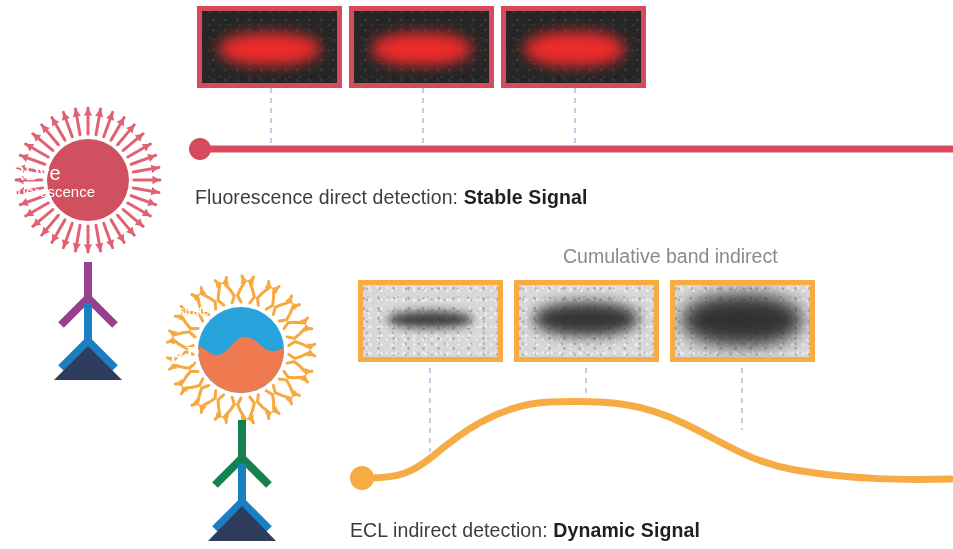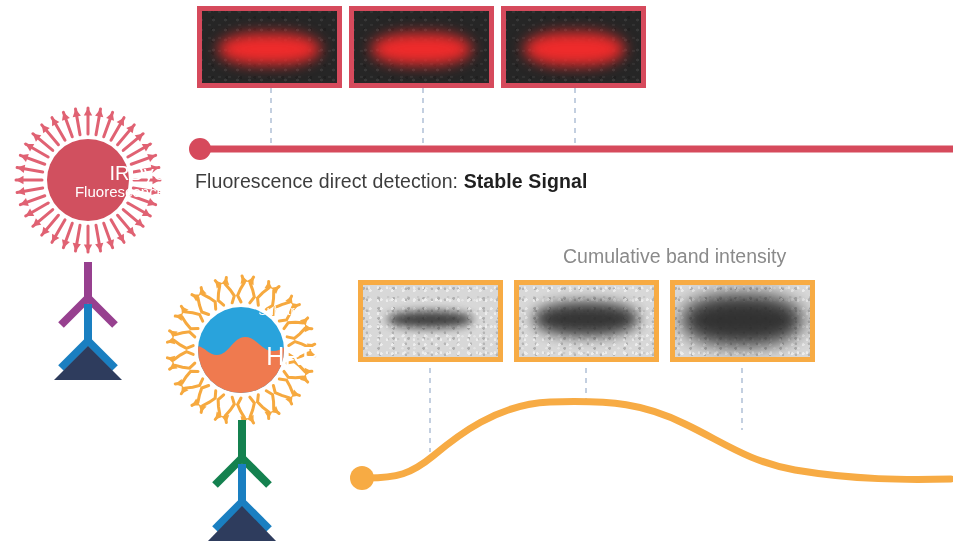--- a/index.html
+++ b/index.html
@@ -73,33 +73,34 @@
     background-size: 12px 10px, 14px 12px, 10px 13px;
   }
 
   
   .caption {
     position: absolute;
     font-size: 19.5px;
     color: #3d3d3d;
     white-space: nowrap;
     letter-spacing: .1px;
+    margin-top: 16px;
   }
   .caption b { font-weight: bold; color: #1f1f1f; }
   .cum-label {
     position: absolute;
     font-size: 19.5px;
     color: #8a8a8a;
     white-space: nowrap;
   }
 
   
   .mol-label {
     position: absolute;
-    text-align: right;
+    text-align: left;
     color: #ffffff;
     line-height: 1.04;
     pointer-events: none;
   }
   .mol-main { font-size: 20px; }
   .mol-sub  { font-size: 15px; }
   .mol-sub2 { font-size: 12.5px; }
   .mol-hrp  { font-size: 25px; }
 
   svg { display: block; overflow: visible; }
@@ -260,29 +261,32 @@
     </div>
   </div>
 
   <div class="tile tile-ecl" style="left:670px;top:280px;width:145px;height:82px;">
     <div class="band-inner">
       <div class="grain"></div>
       <div class="band-dark" style="left:6px;top:9px;width:122px;height:52px;filter:blur(9px);opacity:.95;"></div>
     </div>
   </div>
 
-  <div class="cum-label" style="left:563px;top:245px;">Cumulative band intensity</div>
+  <div class="cum-label" style="left:563px;top:245px;">Cumulative band indirect</div>
 
   <svg class="abs" style="left:345px;top:392px;" width="608" height="110">
     <path fill="none" stroke="#f7ab44" stroke-width="7" stroke-linecap="round" d="M 22 86 C 52 86, 66 82, 88 64 C 112 44, 152 12, 205 10
              C 268 8, 300 12, 340 32 C 378 50, 404 70, 450 78
              C 510 88, 560 88, 606 87"></path>
     <circle cx="17" cy="86" r="12" fill="#f7ab44"></circle>
   </svg>
 
+  <div class="caption" style="left:350px;top:503px;">
+    <span>ECL indirect detection: </span><b>Dynamic Signal</b>
+  </div>
 
   <svg class="abs" style="left:163px;top:275px;" width="160" height="155">
     <g id="hrp-arrows" stroke="#f6a93f" stroke-width="3" fill="none" stroke-linecap="round">
         <path d="M 78.00 27.00 L 74.61 20.50 L 77.47 14.00 L 81.31 7.50 L 79.05 1.00"></path>
         <polygon points="79.05,1.00 85.12,6.30 77.57,8.92" fill="#f6a93f" stroke="none"></polygon>
         <path d="M 86.82 27.82 L 91.35 22.05 L 89.73 15.14 L 87.15 8.04 L 90.56 2.07"></path>
         <polygon points="90.56,2.07 90.57,10.13 83.62,6.16" fill="#f6a93f" stroke="none"></polygon>
         <path d="M 95.34 30.24 L 94.53 22.96 L 99.54 17.93 L 105.47 13.25 L 105.71 6.38"></path>
         <polygon points="105.71,6.38 109.46,13.51 101.46,13.23" fill="#f6a93f" stroke="none"></polygon>
         <path d="M 103.27 34.19 L 109.57 30.45 L 110.56 23.42 L 110.72 15.87 L 116.06 11.53"></path>
@@ -354,21 +358,21 @@
     <g clip-path="url(#hrpClip)">
       <rect x="30" y="28" width="100" height="100" fill="#29a3dc"></rect>
       <path fill="#ef7a4f" d="M 30 72 C 40 68, 44 80, 54 80 C 66 80, 70 62, 82 62
                C 94 62, 98 76, 110 76 C 120 76, 124 68, 132 66
                L 132 130 L 30 130 Z"></path>
     </g>
   </svg>
   <div class="mol-label" style="left:156px;top:305px;width:156px;">
     <div class="mol-sub2">Substrate</div>
   </div>
-  <div class="mol-label" style="left:163px;top:343px;width:156px;">
+  <div class="mol-label" style="left:151px;top:343px;width:156px;font-family:Liberation Serif, serif;">
     <div class="mol-hrp">HRP</div>
   </div>
 
   <svg class="abs" style="left:200px;top:420px;" width="120" height="126">
     <g stroke="#14814f" stroke-width="8" fill="none" stroke-linecap="butt">
       <line x1="42" y1="0" x2="42" y2="38"></line>
       <line x1="42" y1="38" x2="15" y2="65"></line>
       <line x1="42" y1="38" x2="69" y2="65"></line>
     </g>
     <g stroke="#1a7fc1" stroke-width="8" fill="none" stroke-linecap="butt">

